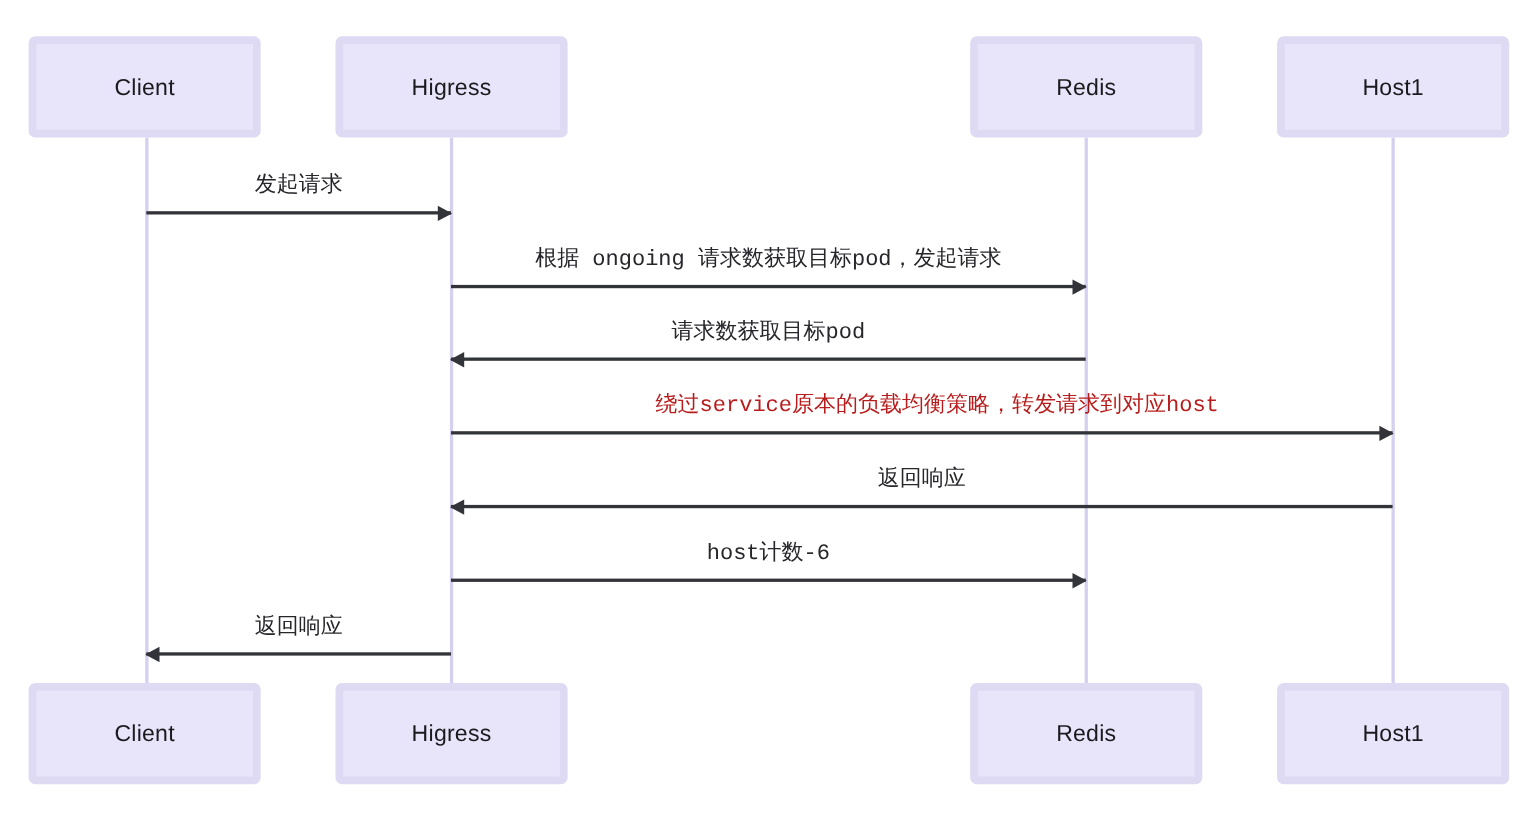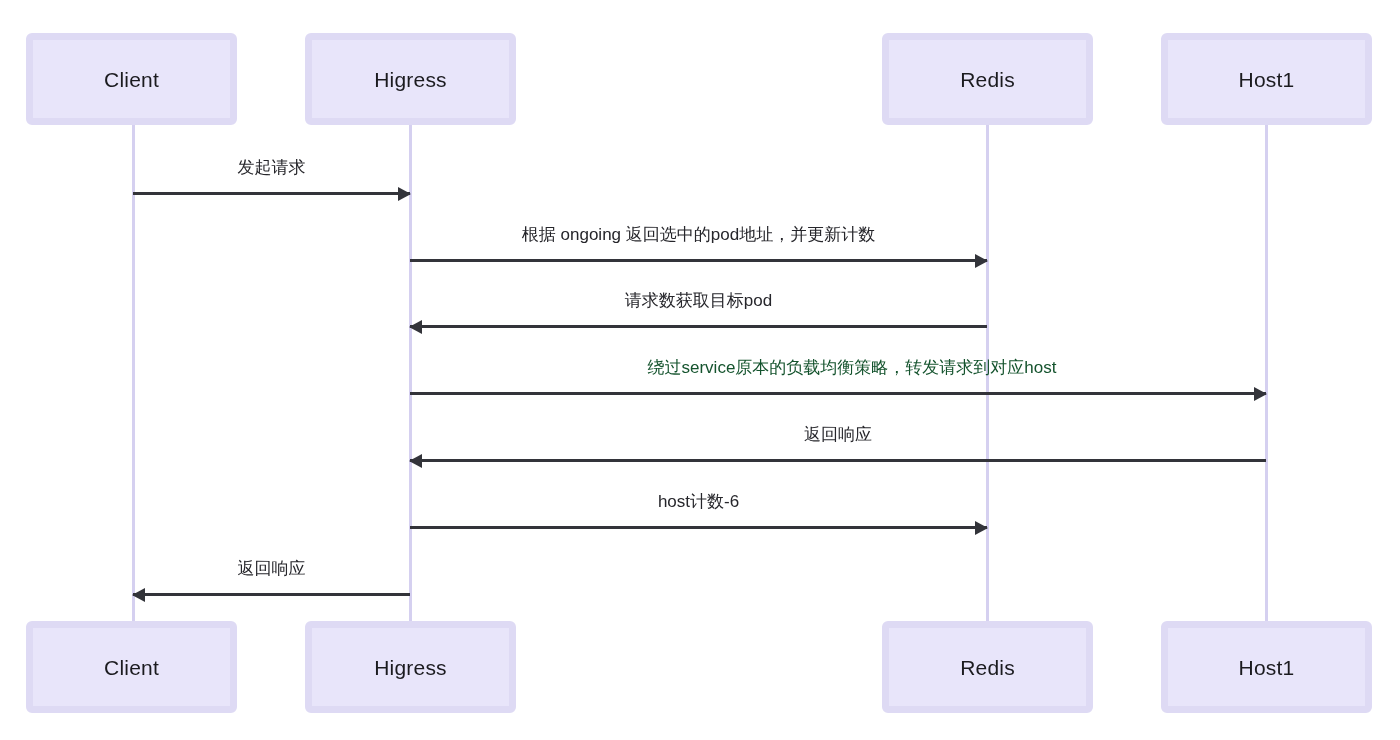--- a/index.html
+++ b/index.html
@@ -71,25 +71,26 @@
   .msg-head.left {
     left: -1px;
     border-right: 13px solid #33343a;
   }
   .msg-label {
     position: absolute;
     left: 0;
     right: 0;
     top: -34px;
     text-align: center;
-    font-size: 17px;
+    font-size: 20px;
     color: #26262b;
     white-space: nowrap;
     line-height: 1.2;
     user-select: none;
+    font-family: Liberation Mono, monospace;
   }
 </style>
 </head>
 <body>
 
 <div id="diagram-root" style="width: 1400px; height: 740px; background: rgb(255, 255, 255);">
     <div class="lifeline" style="left: 132px; top: 125px; height: 496px; background: rgb(213, 208, 240);"></div>
     <div class="lifeline" style="left: 409px; top: 125px; height: 496px; background: rgb(213, 208, 240);"></div>
     <div class="lifeline" style="left: 986px; top: 125px; height: 496px; background: rgb(213, 208, 240);"></div>
     <div class="lifeline" style="left: 1265px; top: 125px; height: 496px; background: rgb(213, 208, 240);"></div>
@@ -118,31 +119,31 @@
       <span class="participant-label">Host1</span>
     </div>
     <div class="msg" style="left: 133px; width: 277px; top: 192px;">
       <div class="msg-line" style="background: rgb(51, 52, 58);"></div>
       <div class="msg-head right" style="border-left-color: rgb(51, 52, 58);"></div>
       <div class="msg-label" style="color: rgb(38, 38, 43);">发起请求</div>
     </div>
     <div class="msg" style="left: 410px; width: 577px; top: 259px;">
       <div class="msg-line" style="background: rgb(51, 52, 58);"></div>
       <div class="msg-head right" style="border-left-color: rgb(51, 52, 58);"></div>
-      <div class="msg-label" style="color: rgb(38, 38, 43);">根据 ongoing 返回选中的pod地址，并更新计数</div>
+      <div class="msg-label" style="color: rgb(38, 38, 43);">根据 ongoing 请求数获取目标pod，发起请求</div>
     </div>
     <div class="msg" style="left: 410px; width: 577px; top: 325px;">
       <div class="msg-line" style="background: rgb(51, 52, 58);"></div>
       <div class="msg-head left" style="border-right-color: rgb(51, 52, 58);"></div>
       <div class="msg-label" style="color: rgb(38, 38, 43);">请求数获取目标pod</div>
     </div>
     <div class="msg" style="left: 410px; width: 856px; top: 392px;">
       <div class="msg-line" style="background: rgb(51, 52, 58);"></div>
       <div class="msg-head right" style="border-left-color: rgb(51, 52, 58);"></div>
-      <div class="msg-label" style="color: #14532d; margin-left: 28px;">绕过service原本的负载均衡策略，转发请求到对应host</div>
+      <div class="msg-label" style="color: #b91c1c; margin-left: 28px;">绕过service原本的负载均衡策略，转发请求到对应host</div>
     </div>
     <div class="msg" style="left: 410px; width: 856px; top: 459px;">
       <div class="msg-line" style="background: rgb(51, 52, 58);"></div>
       <div class="msg-head left" style="border-right-color: rgb(51, 52, 58);"></div>
       <div class="msg-label" style="color: rgb(38, 38, 43);">返回响应</div>
     </div>
     <div class="msg" style="left: 410px; width: 577px; top: 526px;">
       <div class="msg-line" style="background: rgb(51, 52, 58);"></div>
       <div class="msg-head right" style="border-left-color: rgb(51, 52, 58);"></div>
       <div class="msg-label" style="color: rgb(38, 38, 43);">host计数-6</div>

